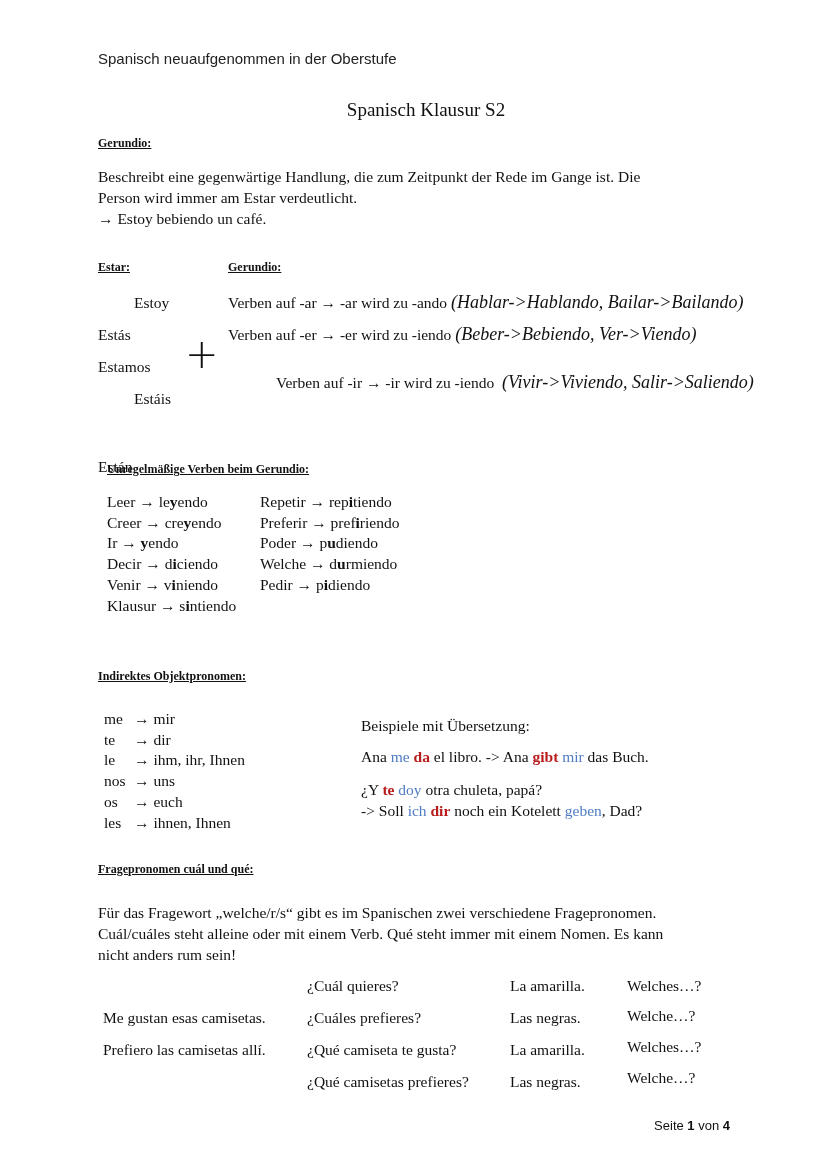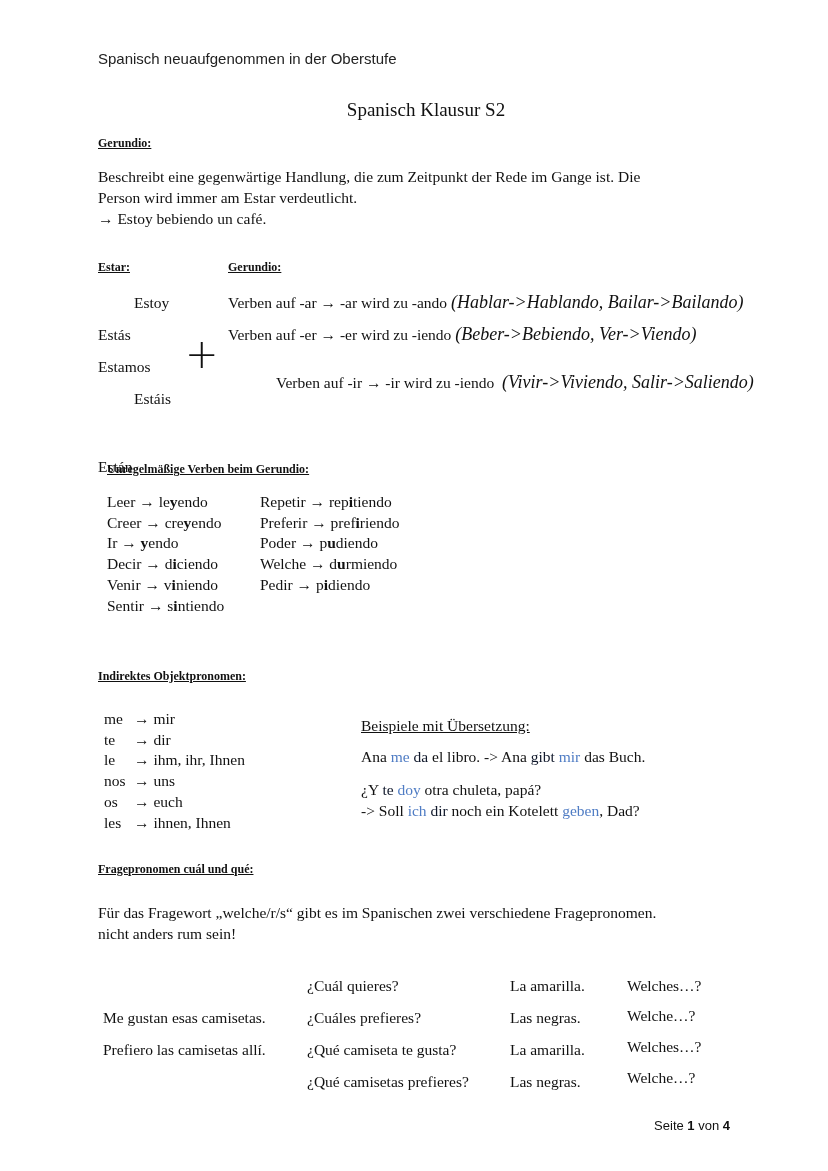--- a/index.html
+++ b/index.html
@@ -6,22 +6,22 @@
     body { width: 828px; height: 1171px; position: relative; overflow: hidden; color: #111; }
     .serif { font-family: "Liberation Serif", "DejaVu Serif", serif; }
     .sans { font-family: "Liberation Sans", "DejaVu Sans", sans-serif; }
     .abs { position: absolute; white-space: nowrap; }
     .header { left: 98px; top: 50px; font-size: 15px; color: #222; }
     .title { left: 0; width: 852px; text-align: center; top: 99px; font-size: 19px; }
     .h { font-weight: bold; text-decoration: underline; font-size: 12px; }
     .p { font-size: 15.5px; line-height: 21px; }
     .it { font-style: italic; font-size: 18px; }
     .blue { color: #4f7cc4; }
-    .orange { color: #0f172a; }
-    .u { text-decoration: underline; }
+    .orange { color: #b91c1c; font-weight: bold; }
+    .u { }
     .b { font-weight: bold; }
     .plus { font-family: "DejaVu Sans", sans-serif; font-size: 40px; font-weight: 300; line-height: 1; }
     .list-col div { font-size: 15.5px; line-height: 20.7px; }
     .footer { right: 98px; top: 1086px; font-size: 13px; margin-top: 32px; }
   </style>
 </head>
 <body>
 
 <div>
   <div class="abs sans header">Spanisch neuaufgenommen in der Oberstufe</div>
@@ -53,21 +53,21 @@
     <span>Verben auf -ir → -ir wird zu -iendo</span>&nbsp;&nbsp;<span class="it">(Vivir-&gt;Viviendo, Salir-&gt;Saliendo)</span>
   </div>
 
   <div class="abs serif h" style="left:107px; top:462px;">Unregelmäßige Verben beim Gerundio:</div>
   <div class="abs serif list-col" style="left:107px; top:492px;">
     <div><span>Leer</span> <span>→</span> <span>le</span><span class="b">y</span><span>endo</span></div>
     <div><span>Creer</span> <span>→</span> <span>cre</span><span class="b">y</span><span>endo</span></div>
     <div><span>Ir</span> <span>→</span> <span></span><span class="b">y</span><span>endo</span></div>
     <div><span>Decir</span> <span>→</span> <span>d</span><span class="b">i</span><span>ciendo</span></div>
     <div><span>Venir</span> <span>→</span> <span>v</span><span class="b">i</span><span>niendo</span></div>
-    <div><span>Sentir</span> <span>→</span> <span>s</span><span class="b">i</span><span>ntiendo</span></div>
+    <div><span>Klausur</span> <span>→</span> <span>s</span><span class="b">i</span><span>ntiendo</span></div>
   </div>
   <div class="abs serif list-col" style="left:260px; top:492px;">
     <div><span>Repetir</span> <span>→</span> <span>rep</span><span class="b">i</span><span>tiendo</span></div>
     <div><span>Preferir</span> <span>→</span> <span>pref</span><span class="b">i</span><span>riendo</span></div>
     <div><span>Poder</span> <span>→</span> <span>p</span><span class="b">u</span><span>diendo</span></div>
     <div><span>Welche</span> <span>→</span> <span>d</span><span class="b">u</span><span>rmiendo</span></div>
     <div><span>Pedir</span> <span>→</span> <span>p</span><span class="b">i</span><span>diendo</span></div>
   </div>
 
   <div class="abs serif h" style="left:98px; top:669px;">Indirektes Objektpronomen:</div>
@@ -93,20 +93,21 @@
     <span>Ana </span><span class="blue">me</span><span> </span><span class="orange">da</span><span> el libro. -&gt; Ana </span><span class="orange">gibt</span><span> </span><span class="blue">mir</span><span> das Buch.</span>
   </div>
   <div class="abs serif p" style="left:361px; top:779px;">
     <div><span>¿Y </span><span class="orange">te</span><span> </span><span class="blue">doy</span><span> otra chuleta, papá?</span></div>
     <div><span>-&gt; Soll </span><span class="blue">ich</span><span> </span><span class="orange">dir</span><span> noch ein Kotelett </span><span class="blue">geben</span><span>, Dad?</span></div>
   </div>
 
   <div class="abs serif h" style="left:98px; top:862px;">Fragepronomen cuál und qué:</div>
   <div class="abs serif p" style="left:98px; top:902px;">
     <div>Für das Fragewort „welche/r/s“ gibt es im Spanischen zwei verschiedene Fragepronomen.</div>
+    <div>Cuál/cuáles steht alleine oder mit einem Verb. Qué steht immer mit einem Nomen. Es kann</div>
     <div>nicht anders rum sein!</div>
   </div>
 
   <div>
     <div class="abs serif p" style="left:307px; top:975px;">¿Cuál quieres?</div>
     <div class="abs serif p" style="left:510px; top:975px;">La amarilla.</div>
     <div class="abs serif p" style="left:627px; top:975px;">Welches…?</div>
 
     <div class="abs serif p" style="left:103px; top:1007px;">Me gustan esas camisetas.</div>
     <div class="abs serif p" style="left:307px; top:1007px;">¿Cuáles prefieres?</div>

